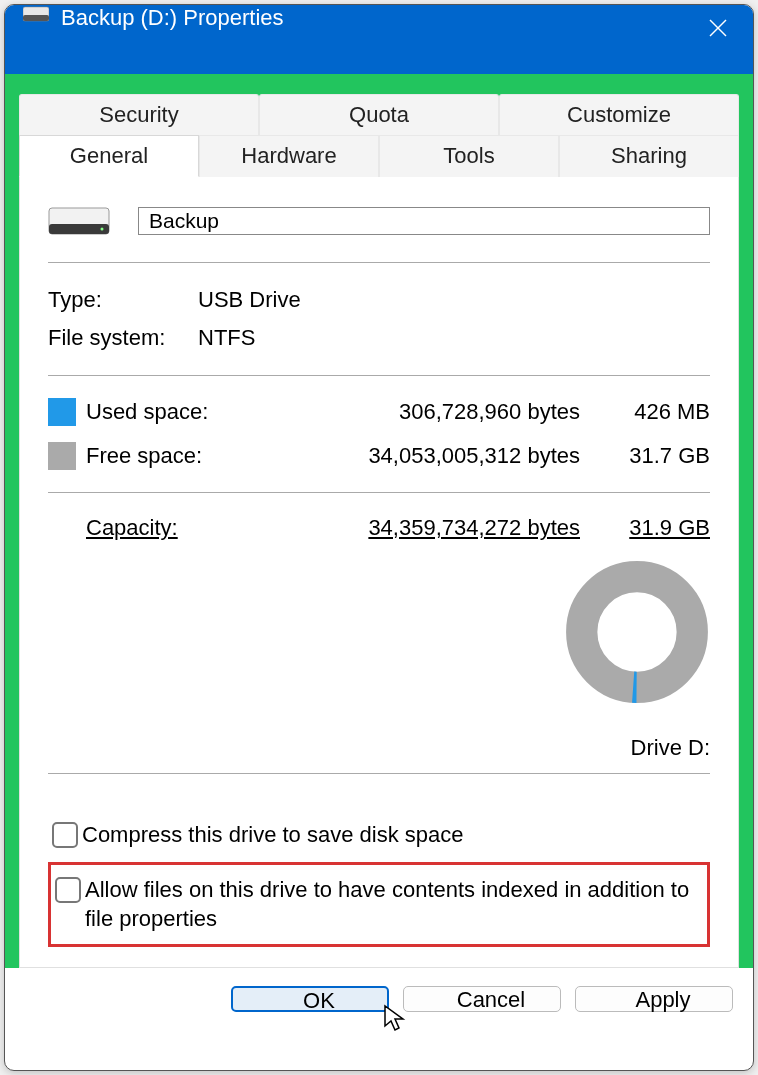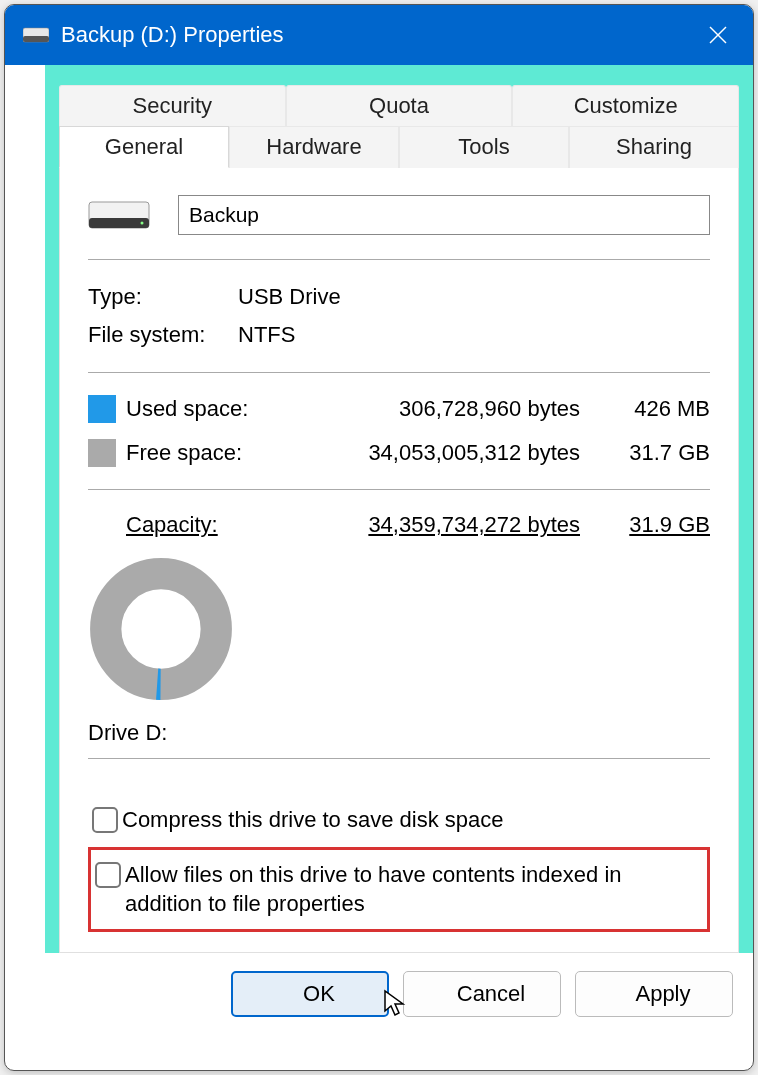--- a/index.html
+++ b/index.html
@@ -18,23 +18,23 @@
       border: 1px solid #555;
       border-radius: 10px;
       overflow: hidden;
       display: flex;
       flex-direction: column;
       box-shadow: 0 2px 8px rgba(0,0,0,0.2);
     }
     .titlebar {
       background: #0066cc;
       color: #fff;
-      height: 60px;
-      display: flex;
-      align-items: center;
+      height: 69px;
+      display: flex;
+      align-items: flex-start;
       padding: 0 12px 0 18px;
     }
     .titlebar-icon {
       width: 26px;
       height: 18px;
       margin-right: 12px;
     }
     .titlebar-text {
       font-size: 22px;
       flex: 1;
@@ -44,22 +44,21 @@
       width: 46px;
       height: 46px;
       display: flex;
       align-items: center;
       justify-content: center;
       cursor: pointer;
     }
     .close-btn svg { width: 20px; height: 20px; }
     .tabs-area {
       padding: 20px 14px 0 14px;
-      background: #5eead4;
-      margin-left: 40px;
+      background: #22c55e;
     }
     .tab-row {
       display: flex;
     }
     .tab {
       flex: 1;
       text-align: center;
       padding: 7px 0;
       font-size: 22px;
       background: #f4f4f4;
@@ -91,21 +90,21 @@
       align-items: center;
       gap: 28px;
       padding-bottom: 24px;
     }
     .drive-icon {
       width: 62px;
       height: 34px;
     }
     .drive-name-input {
       flex: 1;
-      height: 40px;
+      height: 28px;
       border: 1px solid #888;
       padding: 0 10px;
       font-size: 21px;
       font-family: inherit;
     }
     .hr { border: none; border-top: 1px solid #aaa; margin: 0; }
     .info-grid {
       padding: 18px 0 18px 0;
     }
     .info-row {
@@ -137,22 +136,22 @@
     .capacity-row {
       display: flex;
       align-items: center;
       font-size: 22px;
       padding: 6px 0 18px 38px;
       text-decoration: underline;
     }
     .chart-wrap {
       display: flex;
       flex-direction: column;
-      align-items: flex-start;
-      gap: 18px;
+      align-items: flex-end;
+      gap: 30px;
     }
     .donut {
       width: 146px;
       height: 146px;
     }
     .drive-label {
       font-size: 22px;
       text-align: center;
     }
     .checkbox-section {
@@ -184,21 +183,21 @@
     .button-bar {
       display: flex;
       justify-content: flex-end;
       gap: 14px;
       padding: 18px 20px 18px 0;
       background: #fff;
       position: relative;
     }
     .btn {
       width: 158px;
-      height: 46px;
+      height: 26px;
       font-size: 22px;
       font-family: inherit;
       background: #fdfdfd;
       border: 1px solid #bbb;
       border-radius: 5px;
       cursor: pointer;
       padding-left: 18px;
     }
     .btn.primary {
       background: #e4eef8;

